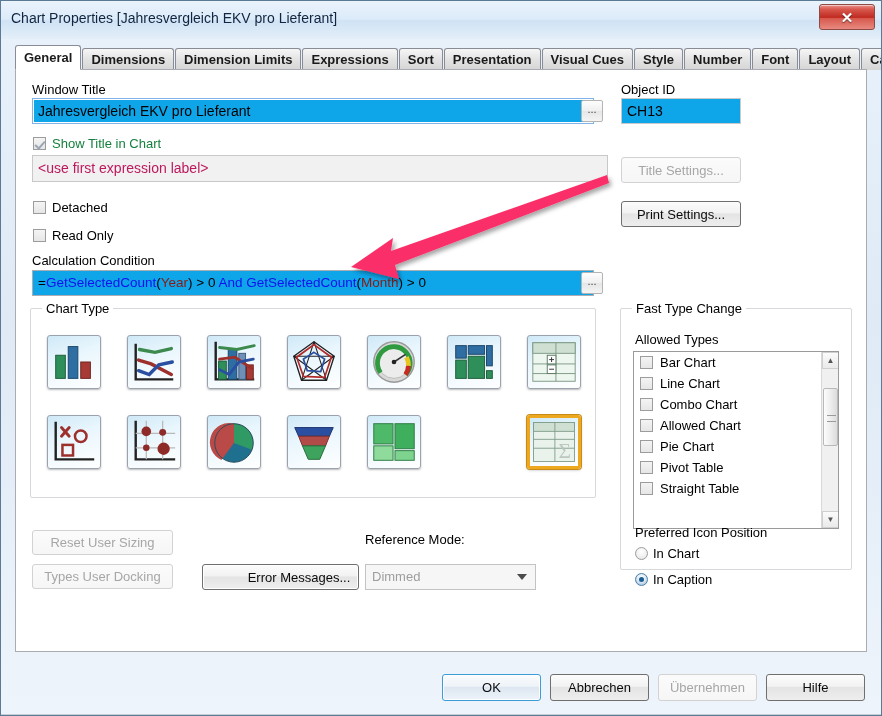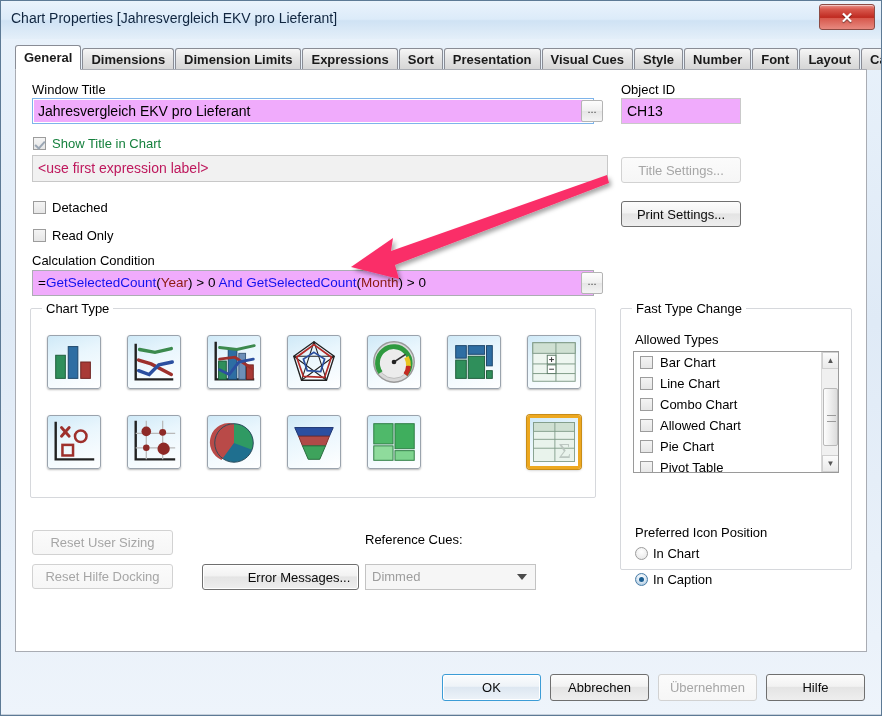--- a/index.html
+++ b/index.html
@@ -68,21 +68,21 @@
     position:absolute;left:14px;top:68px;width:852px;height:583px;
     box-sizing:border-box;
     border:1px solid #a9acb3;
     background:#ffffff;
     z-index:1;
   }
   
   .lbl{position:absolute;font-size:13px;color:#000;white-space:nowrap;}
   .textbox{
     position:absolute;box-sizing:border-box;
-    border:1px solid #abadb3;background:#f0abfc;
+    border:1px solid #abadb3;background:#0ea5e9;
     font-size:14px;color:#000;
     padding:2px 5px;line-height:20px;
     white-space:nowrap;overflow:hidden;
   }
   .textbox.focused{border:1px solid #7eb4ea;box-shadow:inset 0 0 0 1px #ffffff;}
   .textbox.disabled{background:#f1f1f1;border:1px solid #c8c8c8;color:#be185d;}
   .ellipsis-btn{
     position:absolute;box-sizing:border-box;
     width:22px;height:22px;
     border:1px solid #b4b4b4;border-radius:2px;
@@ -406,21 +406,21 @@
         <line x1="4" y1="34" x2="50" y2="34" stroke="#7f9a87"></line>
         <line x1="28" y1="5" x2="28" y2="49" stroke="#7f9a87"></line>
         <text x="32" y="45" font-family="'Liberation Serif',serif" font-size="24" fill="#b8c3bd" opacity="0.9">Σ</text>
       </svg>
     </div>
 
     <div class="group" style="left:604px;top:238px;width:232px;height:262px;"></div>
     <div class="group-title" style="left:616px;top:231px;">Fast Type Change</div>
     <div class="lbl" style="left:619px;top:262px;">Allowed Types</div>
 
-    <div class="listbox" style="left:617px;top:281px;width:206px;height:122px;">
+    <div class="listbox" style="left:617px;top:281px;width:206px;height:178px;">
       <div class="list-item">
         <span class="chk"></span>
         <span>Bar Chart</span>
       </div>
       <div class="list-item">
         <span class="chk"></span>
         <span>Line Chart</span>
       </div>
       <div class="list-item">
         <span class="chk"></span>
@@ -454,24 +454,24 @@
     <div class="radio-row" style="left:619px;top:476px;">
       <span class="radio"></span>
       <span class="chk-label">In Chart</span>
     </div>
     <div class="radio-row" style="left:619px;top:502px;">
       <span class="radio on"></span>
       <span class="chk-label">In Caption</span>
     </div>
 
     <div class="btn disabled" style="left:16px;top:460px;width:141px;height:25px;">Reset User Sizing</div>
-    <div class="btn disabled" style="left:16px;top:494px;width:141px;height:25px;">Reset Hilfe Docking</div>
+    <div class="btn disabled" style="left:16px;top:494px;width:141px;height:25px;">Types User Docking</div>
     <div class="btn strong default" style="left:186px;top:494px;width:157px;height:26px;padding-left:37px;">Error Messages...</div>
 
-    <div class="lbl" style="left:349px;top:462px;">Reference Cues:</div>
+    <div class="lbl" style="left:349px;top:462px;">Reference Mode:</div>
     <div class="combo" style="left:349px;top:494px;width:171px;height:26px;">
       <span>Dimmed</span>
       <span class="arrow"></span>
     </div>
   </div>
 
   <div class="btn default" style="left:441px;top:673px;width:99px;height:27px;font-size:13px;background:linear-gradient(to bottom,#fbfcfd 0%,#eef3f8 45%,#dde7f1 50%,#edf3f9 100%);">OK</div>
   <div class="btn strong" style="left:549px;top:673px;width:99px;height:27px;">Abbrechen</div>
   <div class="btn disabled" style="left:657px;top:673px;width:99px;height:27px;">Übernehmen</div>
   <div class="btn strong" style="left:765px;top:673px;width:99px;height:27px;">Hilfe</div>

